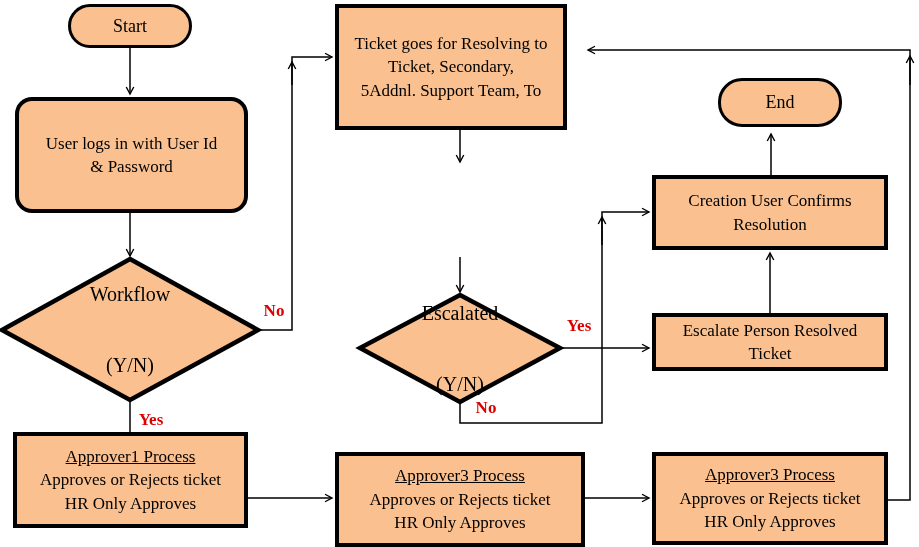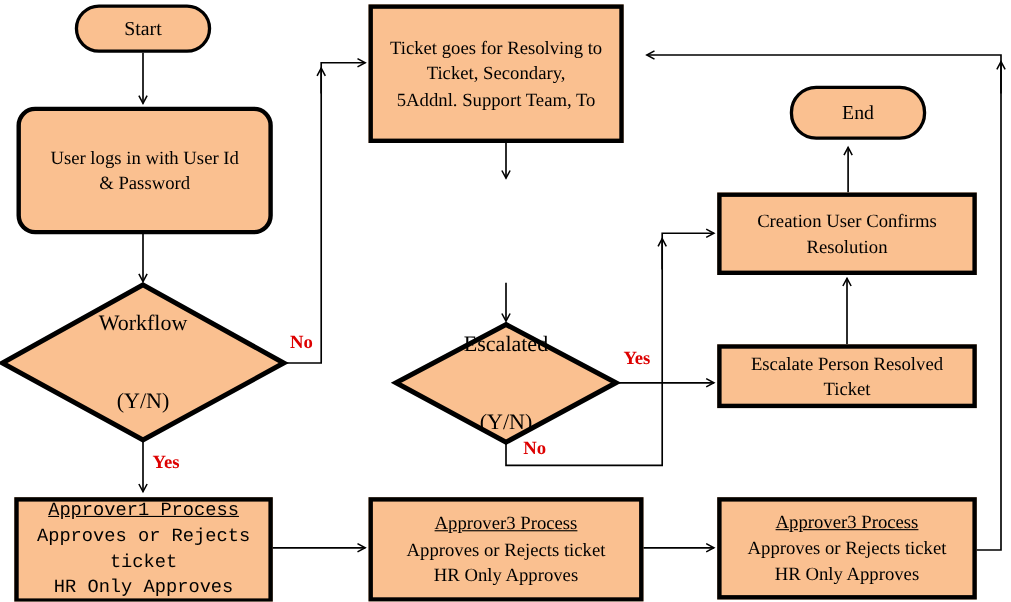--- a/index.html
+++ b/index.html
@@ -95,21 +95,21 @@
   <div class="node" style="left:652px;top:175px;width:236px;height:75px;">
     <div>Creation User Confirms</div>
     <div>Resolution</div>
   </div>
 
   <div class="node" style="left:652px;top:313px;width:236px;height:58px;">
     <div>Escalate Person Resolved</div>
     <div>Ticket</div>
   </div>
 
-  <div class="node" style="left:13px;top:452px;width:235px;height:96px;font-family:Liberation Mono, monospace;">
+  <div class="node" style="left:13px;top:432px;width:235px;height:96px;">
     <div class="underline">Approver1 Process</div>
     <div>Approves or Rejects ticket</div>
     <div>HR Only Approves</div>
   </div>
 
   <div class="node" style="left:335px;top:452px;width:250px;height:95px;">
     <div class="underline">Approver3 Process</div>
     <div>Approves or Rejects ticket</div>
     <div>HR Only Approves</div>
   </div>

